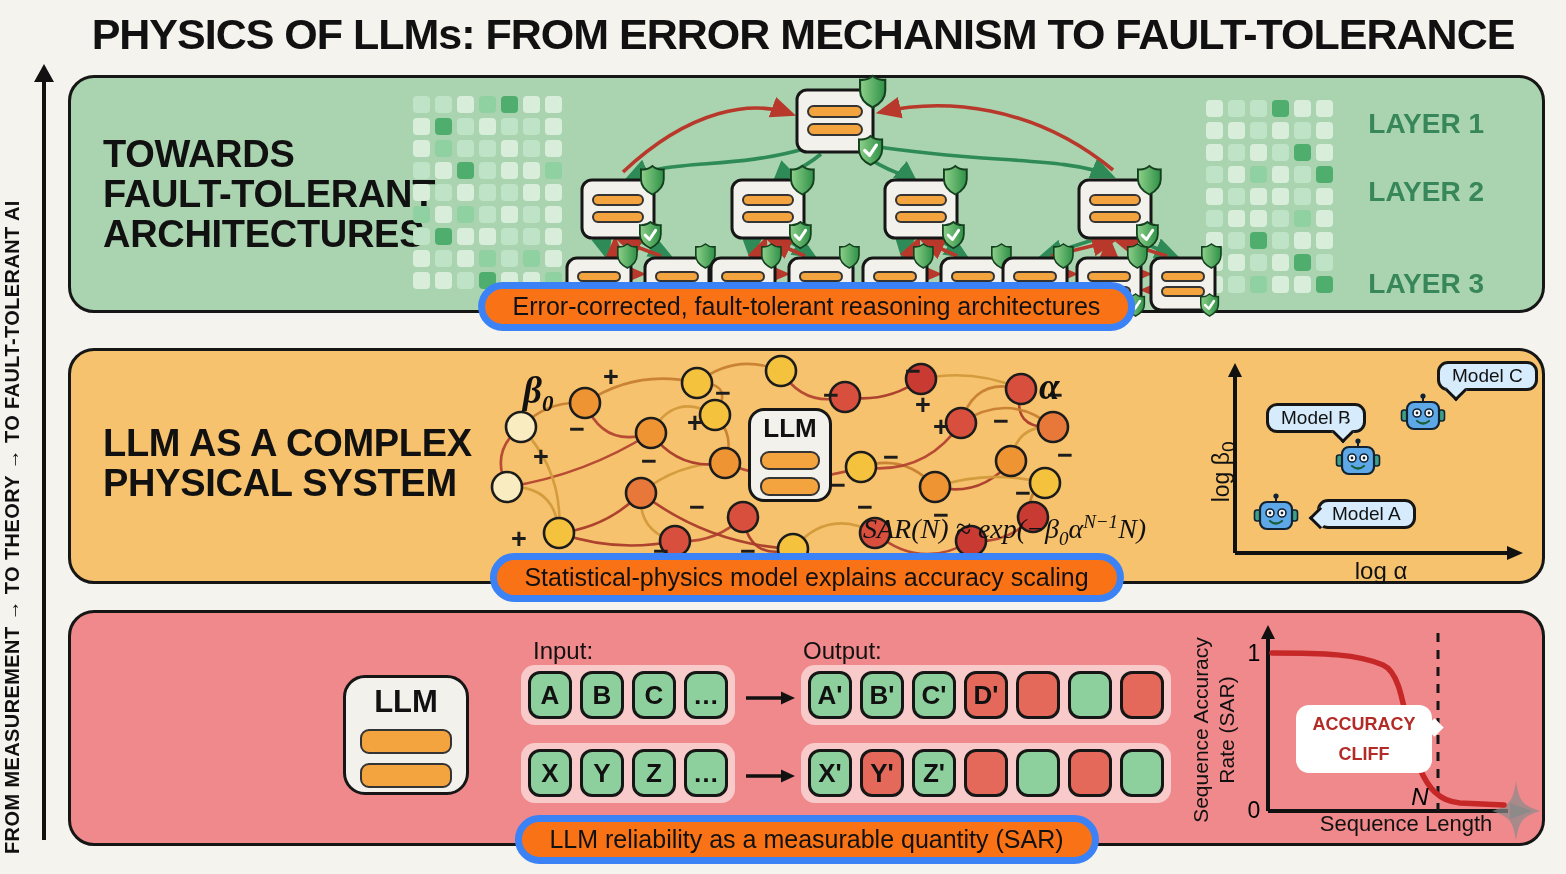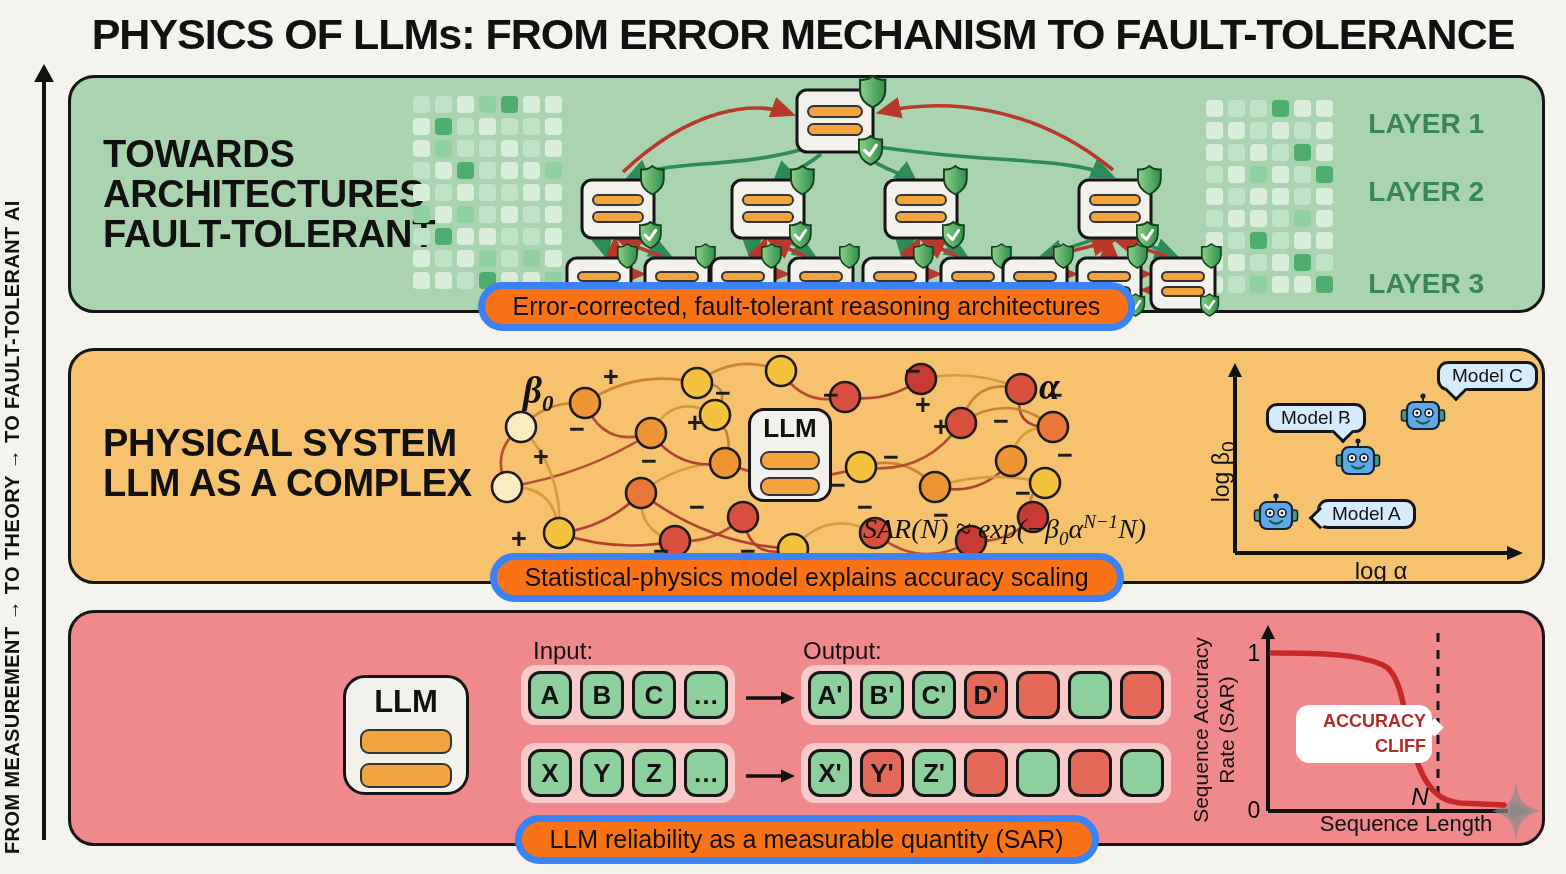--- a/index.html
+++ b/index.html
@@ -67,42 +67,42 @@
   .band{position:absolute;display:flex;gap:8px;background:rgba(255,255,255,.55);border-radius:14px;padding:6px 7px;}
   .band1i{left:450px;top:52px;} .band1o{left:730px;top:52px;}
   .band2i{left:450px;top:130px;} .band2o{left:730px;top:130px;}
   .tok{width:44px;height:48px;border:3px solid #161616;border-radius:12px;box-sizing:border-box;
        display:flex;align-items:center;justify-content:center;font-size:26px;font-weight:bold;}
   .tg{background:#8ecf9e;} .tr{background:#e4695b;}
   .io-arrow{position:absolute;width:52px;height:14px;}
   .arr1{left:673px;top:78px;} .arr2{left:673px;top:156px;}
   .chart{position:absolute;left:1127px;top:6px;width:350px;height:220px;}
   .cliff{position:absolute;left:1225px;top:92px;width:124px;background:#fff;border-radius:13px;
-         padding:4px 6px;text-align:right;font-size:18px;font-weight:bold;color:#b32b27;line-height:25px;z-index:5;}
+         padding:4px 6px;text-align:center;font-size:18px;font-weight:bold;color:#b32b27;line-height:30px;z-index:5;}
   .cliff::after{content:"";position:absolute;right:-9px;top:16px;width:13px;height:13px;background:#fff;transform:rotate(45deg);}
   .ch-ylabel{position:absolute;left:1028px;top:90px;width:232px;height:54px;text-align:center;
              transform:rotate(-90deg);font-size:21px;line-height:26px;}
   .ch-xlabel{position:absolute;left:1230px;top:198px;width:210px;text-align:center;font-size:22px;}
   svg text{font-family:"Liberation Sans",sans-serif;}
 </style>
 </head>
 <body>
 
 <div class="stage">
 
   <div class="title">PHYSICS OF LLMs: FROM ERROR MECHANISM TO FAULT-TOLERANCE</div>
 
   <div class="side-arrow"></div>
   <div class="side-label">FROM MEASUREMENT → TO THEORY → TO FAULT-TOLERANT AI</div>
 
   <section class="panel p-green">
     <div class="heading" style="top:56px;">
       <div>TOWARDS</div>
+      <div>FAULT-TOLERANT</div>
       <div>ARCHITECTURES</div>
-      <div>FAULT-TOLERANT</div>
     </div>
     <div class="dotgrid dg-left">
         <div class="cell c1"></div>
         <div class="cell c1"></div>
         <div class="cell c0"></div>
         <div class="cell c2"></div>
         <div class="cell c3"></div>
         <div class="cell c0"></div>
         <div class="cell c0"></div>
         <div class="cell c0"></div>
@@ -434,22 +434,22 @@
         </g>
       </svg>
     <div class="layer-label ll1">LAYER 1</div>
     <div class="layer-label ll2">LAYER 2</div>
     <div class="layer-label ll3">LAYER 3</div>
     <div class="pill">Error-corrected, fault-tolerant reasoning architectures</div>
   </section>
 
   <section class="panel p-orange">
     <div class="heading" style="top:72px;">
+      <div>LLM AS A COMPLEX</div>
       <div>PHYSICAL SYSTEM</div>
-      <div>LLM AS A COMPLEX</div>
     </div>
     <svg class="net-svg" id="netSvg" viewBox="0 0 580 195">
         <path d="M28,62 Q54.38202493458573,35.01873315889529 92,38" fill="none" stroke="#c77f2f" stroke-width="2.6" opacity="0.95"></path>
         <path d="M28,62 Q-3.3460302435448277,86.31925960983953 14,122" fill="none" stroke="#b34430" stroke-width="2.6" opacity="0.95"></path>
         <path d="M14,122 Q62.52751199490298,119.53411687532706 66,168" fill="none" stroke="#d29a3b" stroke-width="2.6" opacity="0.95"></path>
         <path d="M66,168 Q114.01477811234263,162.3802951303024 148,128" fill="none" stroke="#a93b2b" stroke-width="2.6" opacity="0.95"></path>
         <path d="M92,38 Q143.60523403790856,3.3893106122879537 204,18" fill="none" stroke="#c77f2f" stroke-width="2.6" opacity="0.95"></path>
         <path d="M92,38 Q110.93069989375974,83.95246023372857 158,68" fill="none" stroke="#b34430" stroke-width="2.6" opacity="0.95"></path>
         <path d="M148,128 Q184.6186176480295,97.9321294144826 232,98" fill="none" stroke="#d29a3b" stroke-width="2.6" opacity="0.95"></path>
         <path d="M158,68 Q185.60737228151953,106.16848170558512 232,98" fill="none" stroke="#a93b2b" stroke-width="2.6" opacity="0.95"></path>

